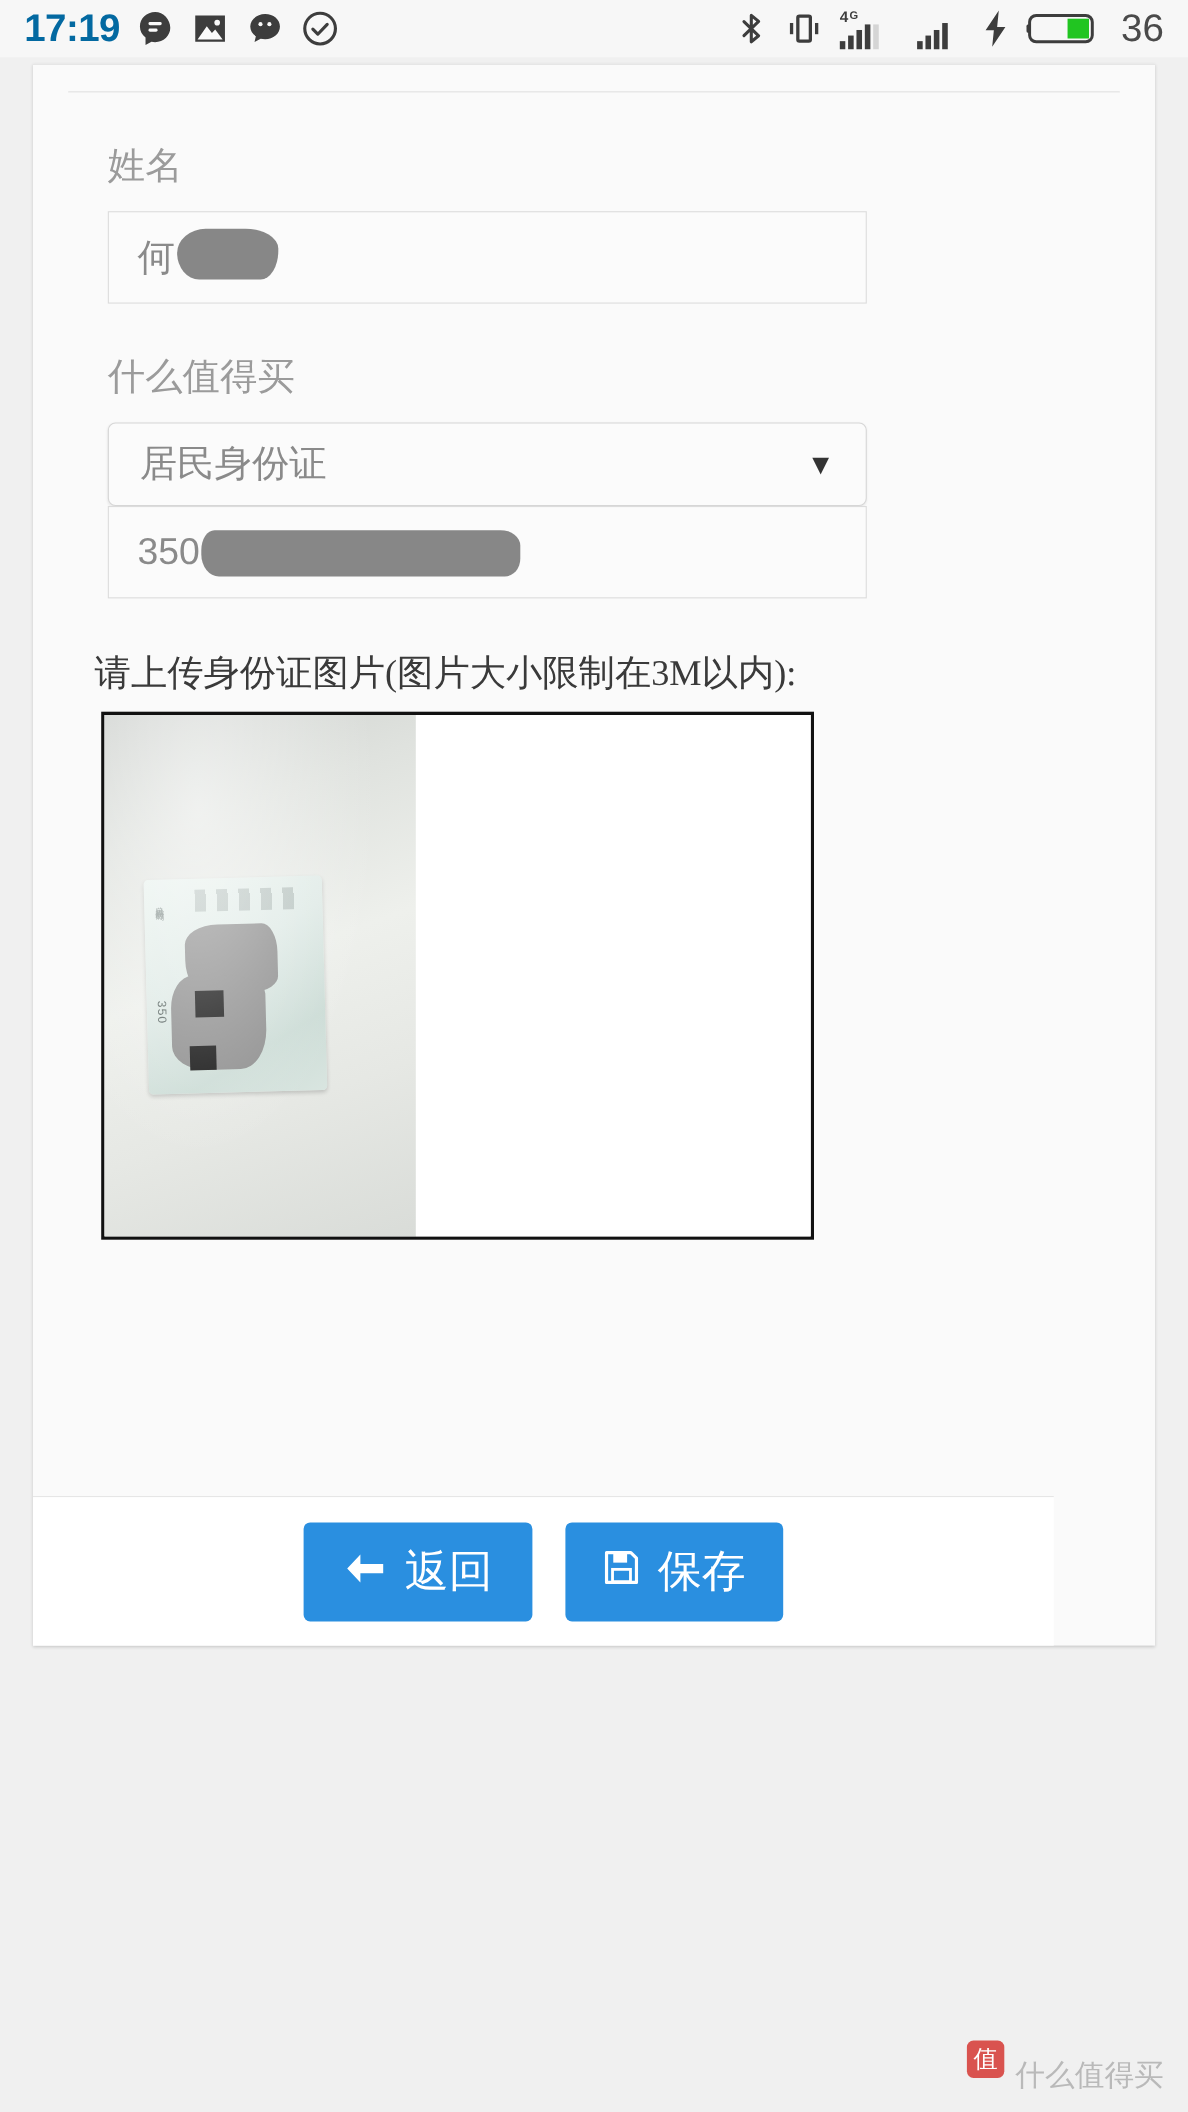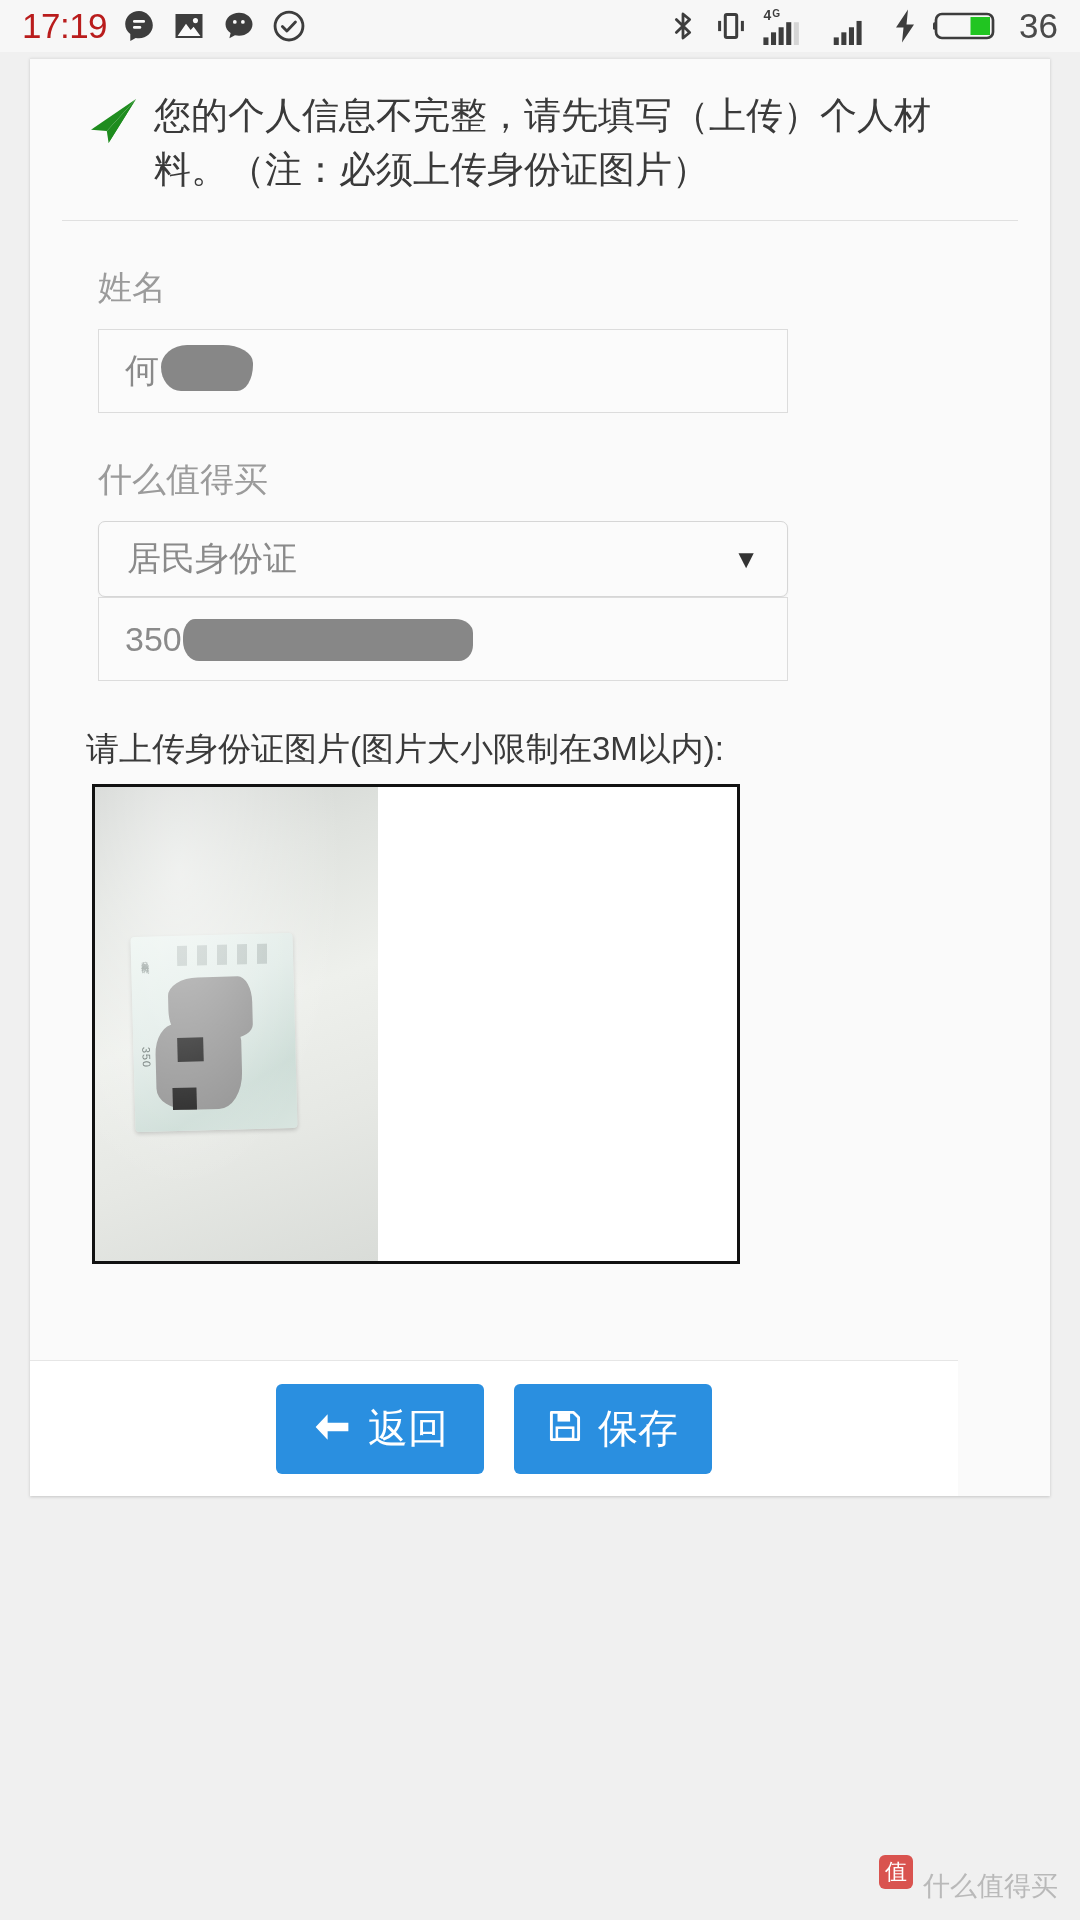--- a/index.html
+++ b/index.html
@@ -12,21 +12,21 @@
 
   
   .statusbar {
     height: 52px; width: 1080px;
     background: #f7f7f7;
     display: flex; align-items: center;
     padding: 0 22px;
     color: #3d3d3d;
   }
   .sb-left { display: flex; align-items: center; gap: 14px; }
-  .sb-time { font-size: 35px; letter-spacing: -0.5px; color: #b91c1c; font-weight: 400; text-align: center; }
+  .sb-time { font-size: 35px; letter-spacing: -0.5px; color: #0369a1; font-weight: 700; text-align: center; }
   .sb-right { margin-left: auto; display: flex; align-items: center; gap: 14px; }
   .sb-icon { display: inline-flex; align-items: center; justify-content: center; }
   .batt-num { font-size: 35px; color: #4a4a4a; margin-left: 6px; }
 
   
   .card {
     position: absolute;
     left: 30px; top: 58px;
     width: 1020px; height: 1438px;
     background: #fafafa;
@@ -85,20 +85,21 @@
   .redact-name { width: 92px; height: 46px; margin-left: 2px; margin-top: -6px;
     border-radius: 26px 30px 16px 20px / 22px 18px 26px 24px; }
   .redact-id { width: 290px; height: 42px; margin-left: 1px; margin-top: 2px;
     border-radius: 12px 18px 14px 16px / 18px 14px 16px 20px; }
 
   
   .upload-label {
     font-size: 33px; color: #3a3a3a;
     margin: 46px 0 0 -6px;
     padding-left: 0;
+    font-family: Liberation Serif, serif;
   }
   .upload-area { padding: 0 62px; }
   .file-row { display: flex; align-items: center; margin-top: 16px; }
   .choose-btn {
     font-family: "Liberation Sans", sans-serif;
     font-size: 36px;
     color: #000;
     background: linear-gradient(#f4f4f4, #e2e2e2);
     border: 1px solid #a0a0a0;
     border-radius: 4px;
@@ -282,30 +283,20 @@
         <rect x="25" y="6" width="13" height="12" fill="#21c521"></rect>
       </svg>
     </span>
 
     <span class="batt-num">36</span>
   </div>
 </div>
 
 <div class="card">
 
-  <div class="alert-row">
-    <span class="plane-icon">
-      <svg width="52" height="48" viewBox="0 0 26 24">
-        <path d="M24 1 1.5 16.4l7.9.6z" fill="#1e8c1e"></path>
-        <path d="M24 1 9.4 17l.9 6z" fill="#1e8c1e"></path>
-        <path d="M24 1 10.3 23l2.2-6.3z" fill="#1e8c1e"></path>
-      </svg>
-    </span>
-    <div class="alert-text">您的个人信息不完整，请先填写（上传）个人材料。（注：必须上传身份证图片）</div>
-  </div>
 
   <div class="divider"></div>
 
   <div class="form-area">
 
     <div class="field-label">姓名</div>
     <div class="input-box">
       <span>何</span>
       <span class="redact redact-name"></span>
     </div>

